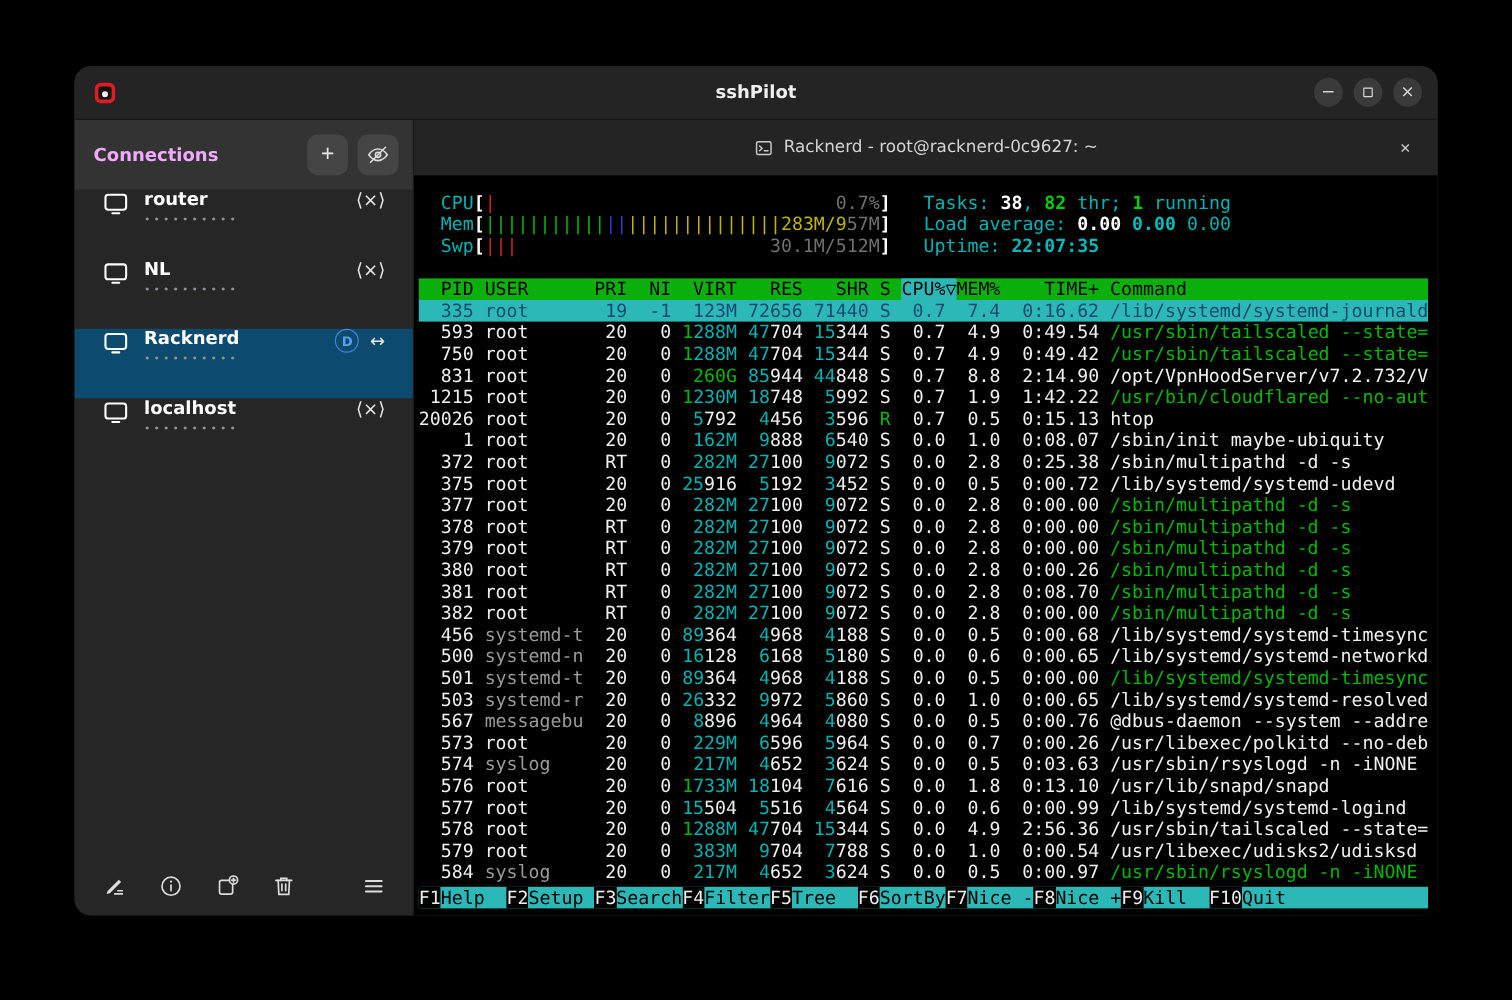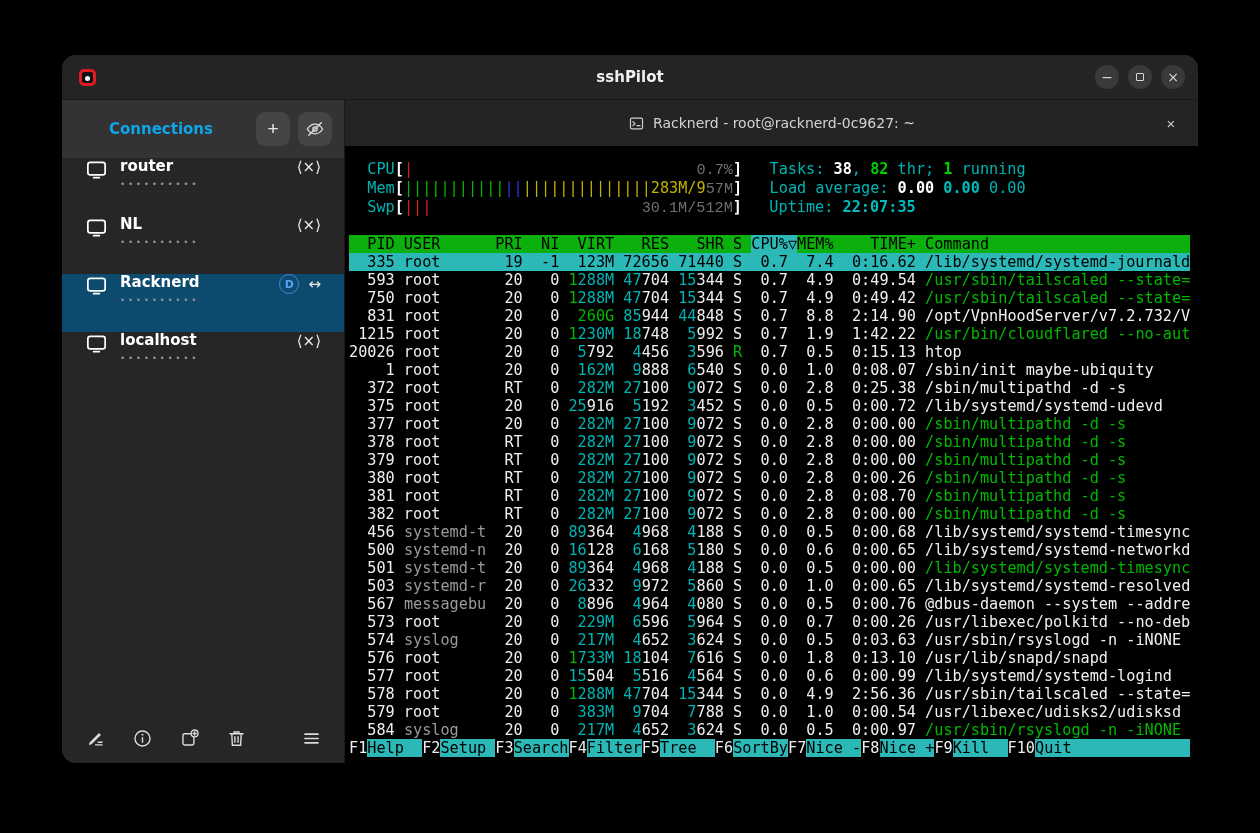--- a/index.html
+++ b/index.html
@@ -26,21 +26,21 @@
           font-family:"DejaVu Sans", sans-serif; }
   .maxglyph { display:block; width:8px; height:8px; border:1.5px solid #d8d8d8; border-radius:1px; }
 
   .content { flex:1; display:flex; min-height:0; }
 
   
   .sidebar { width:283px; flex:0 0 283px; background:#262626; display:flex;
              flex-direction:column; border-right:1px solid #191919; }
   .side-header { height:58px; background:#333333; display:flex; align-items:center;
                  padding:0 12px 0 16px; flex:0 0 auto; }
-  .side-title { color:#0ea5e9; font-size:15px; font-weight:700;margin-left:31px; }
+  .side-title { color:#f0abfc; font-size:15px; font-weight:700; }
   .side-actions { margin-left:auto; display:flex; gap:8px; }
   .sbtn { width:34px; height:34px; border:none; border-radius:9px; background:#454545;
           color:#e6e6e6; font-size:19px; display:flex; align-items:center;
           justify-content:center; cursor:pointer; }
   .side-list { flex:1; overflow:hidden; }
   .side-item { height:58px; display:flex; align-items:flex-start; padding:0 23px;
                cursor:pointer; }
   .side-item.selected { background:#0c4a6e; }
   .mon-ico { flex:0 0 auto; margin-right:12px; display:flex; }
   .si-text { flex:1; min-width:0; }
@@ -64,28 +64,28 @@
   .tab-ico { display:flex; margin-right:8px; }
   .tab-title { color:#d4d4d4; font-size:14px; }
   .tab-close { position:absolute; right:16px; top:12px; width:22px; height:22px;
                border:none; background:transparent; color:#cccccc; font-size:15px;
                cursor:pointer; }
   .term { flex:1; background:#000; padding:14px 0 6px 4px; display:flex;
           flex-direction:column; overflow:hidden;
           font-family:"DejaVu Sans Mono", monospace; font-size:15.2px; line-height:18px; }
   .tl { white-space:pre; display:block; width:92ch; flex:0 0 18px; color:#f0f0f0; }
   .tl.hdr { background:#0cb00c; color:#000; }
-  .tl.sel { background:#2db8b8; color:#000000; }
+  .tl.sel { background:#2db8b8; color:#0c4a6e; }
   .tl.fn  { background:#2db8b8; color:#000; margin-top:auto; }
   .fn .fk { background:#000; color:#efefef; }
   .fn .fl { color:#000; }
   .w  { color:#f0f0f0; } .wb { color:#ffffff; font-weight:700; }
   .c  { color:#00b3b3; } .cb { color:#00bcbc; font-weight:700; }
   .g  { color:#00b800; } .gb { color:#00cf00; font-weight:700; }
-  .gy { color:#9a9a9a; } .dg { color:#707070;font-family:Liberation Mono, monospace; }
+  .gy { color:#9a9a9a; } .dg { color:#707070; }
   .y  { color:#bfb400; } .r  { color:#d02020; } .b { color:#3535dd; }
   .hs { background:#2db8b8; color:#000; }
   .sp { color:#f0f0f0; }
 </style>
 </head>
 <body>
 
 <div class="stage">
   <div class="window">
 

